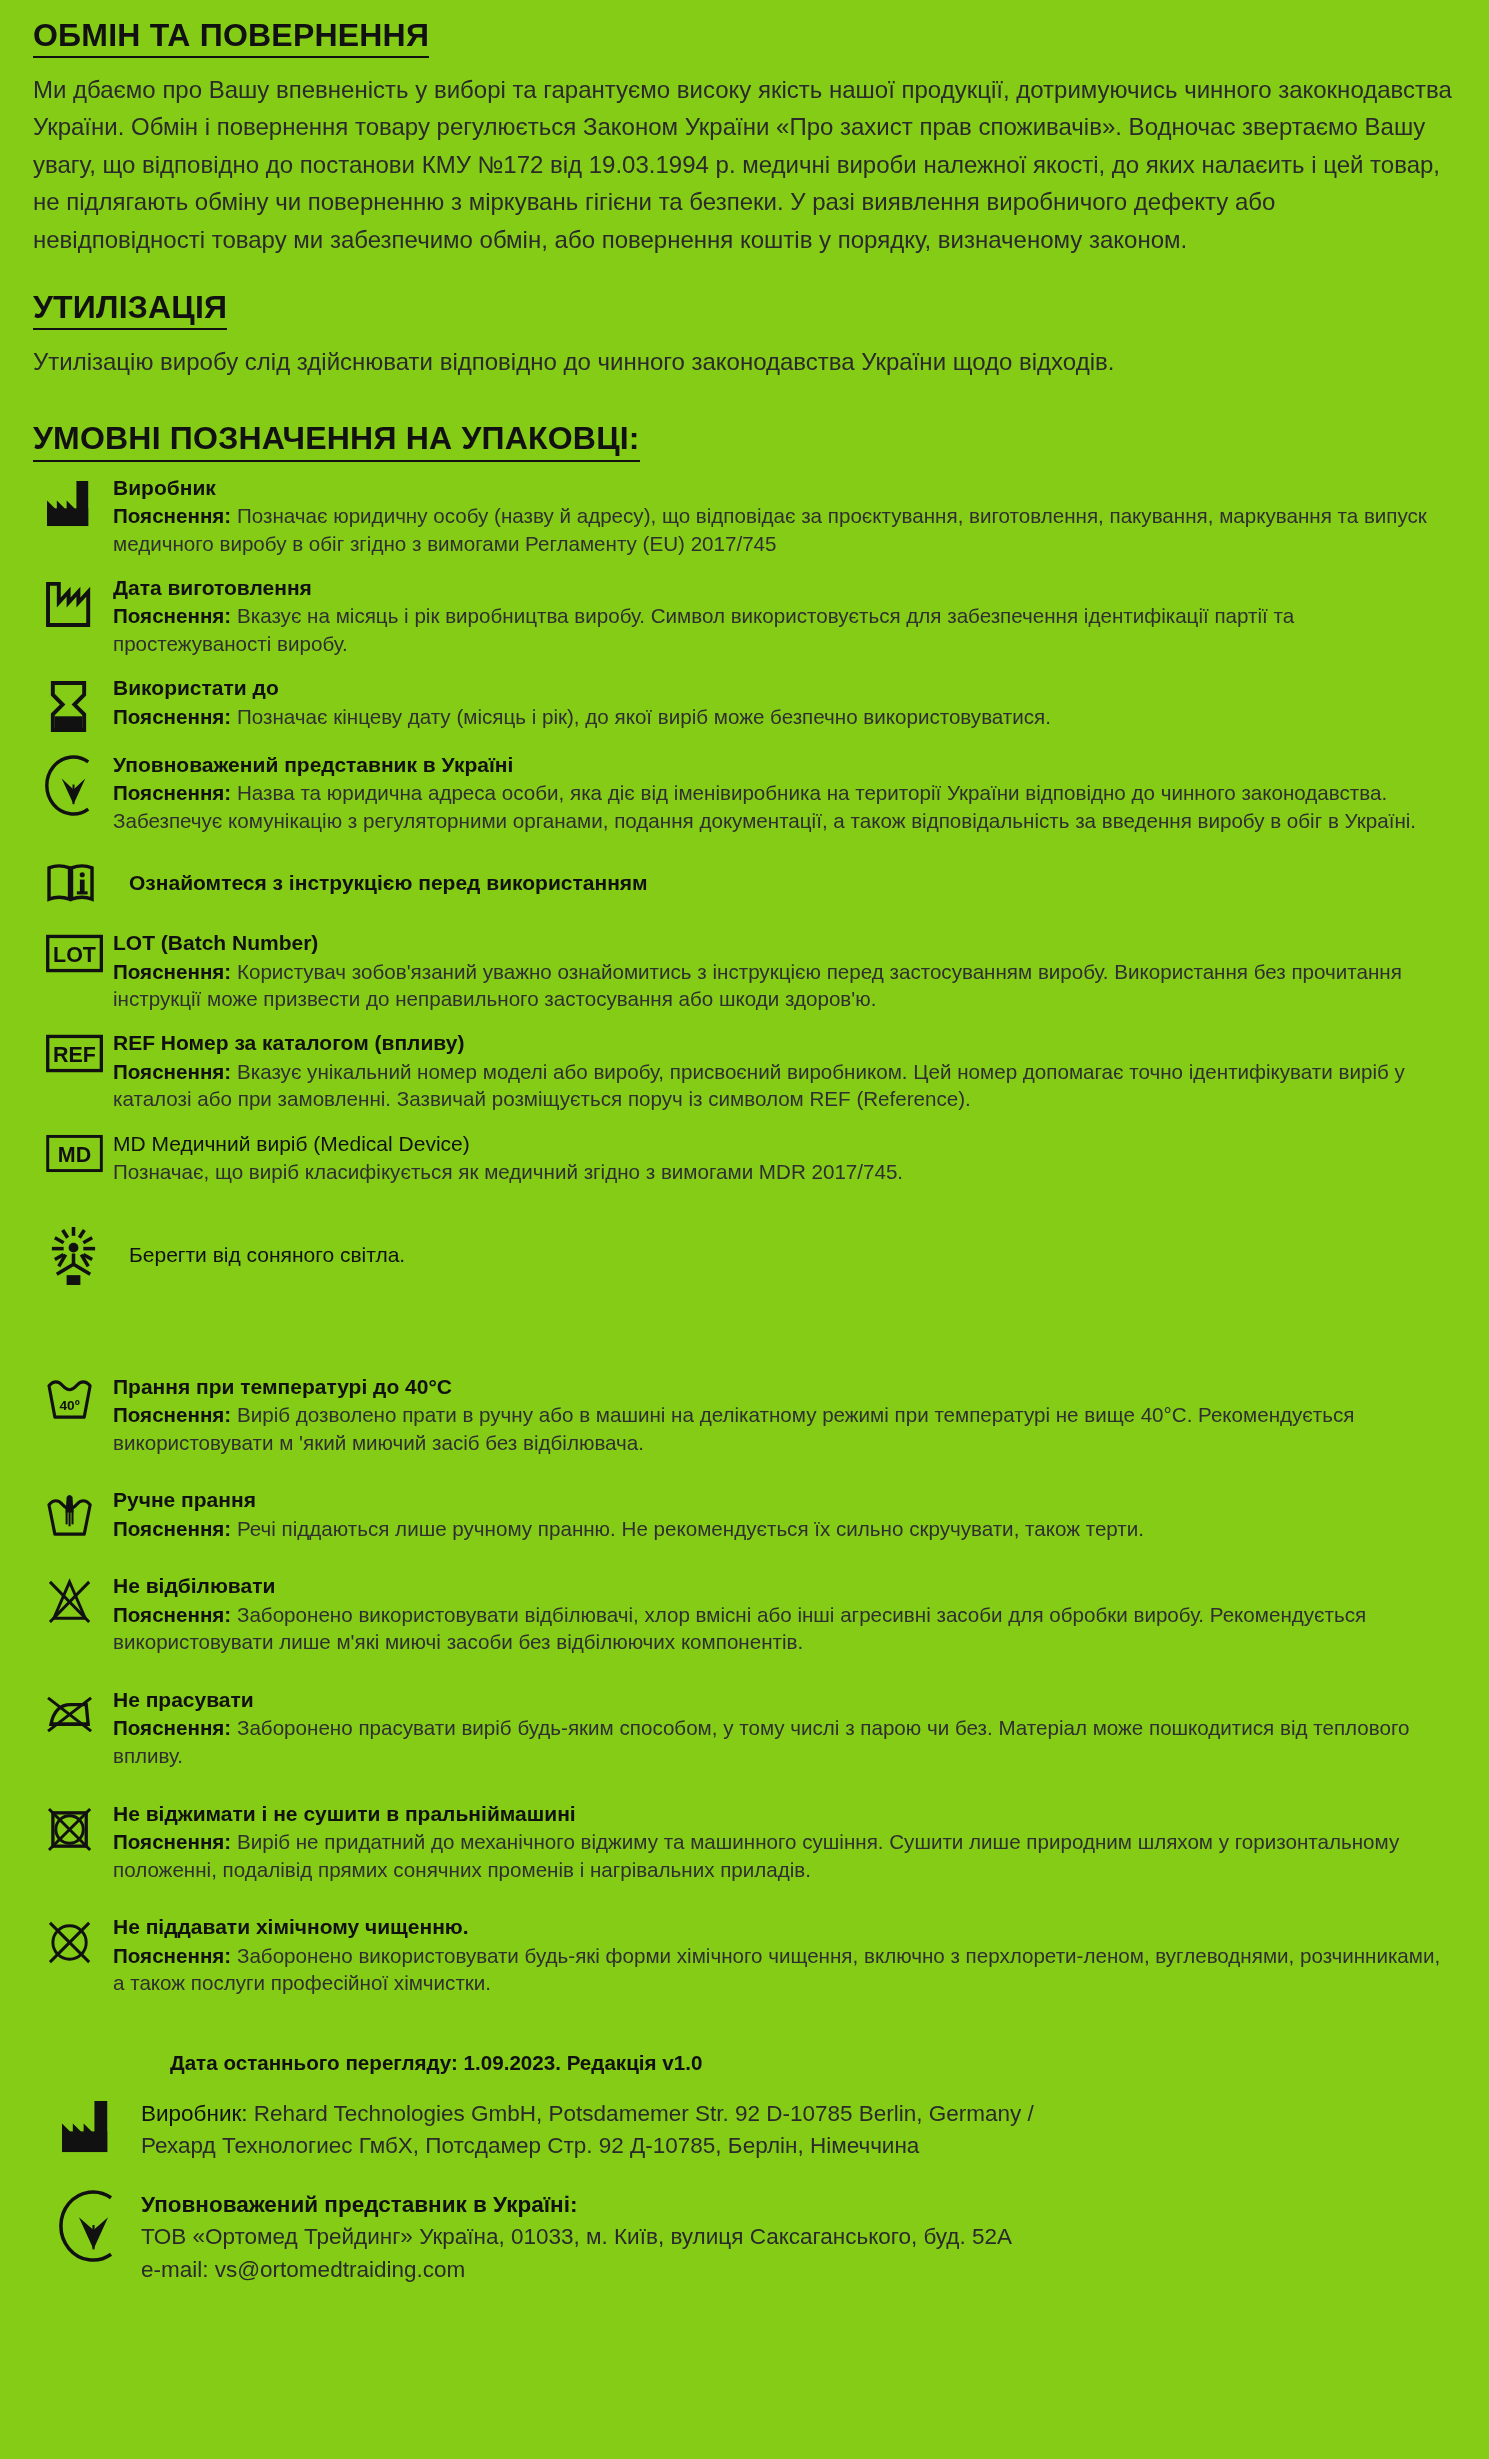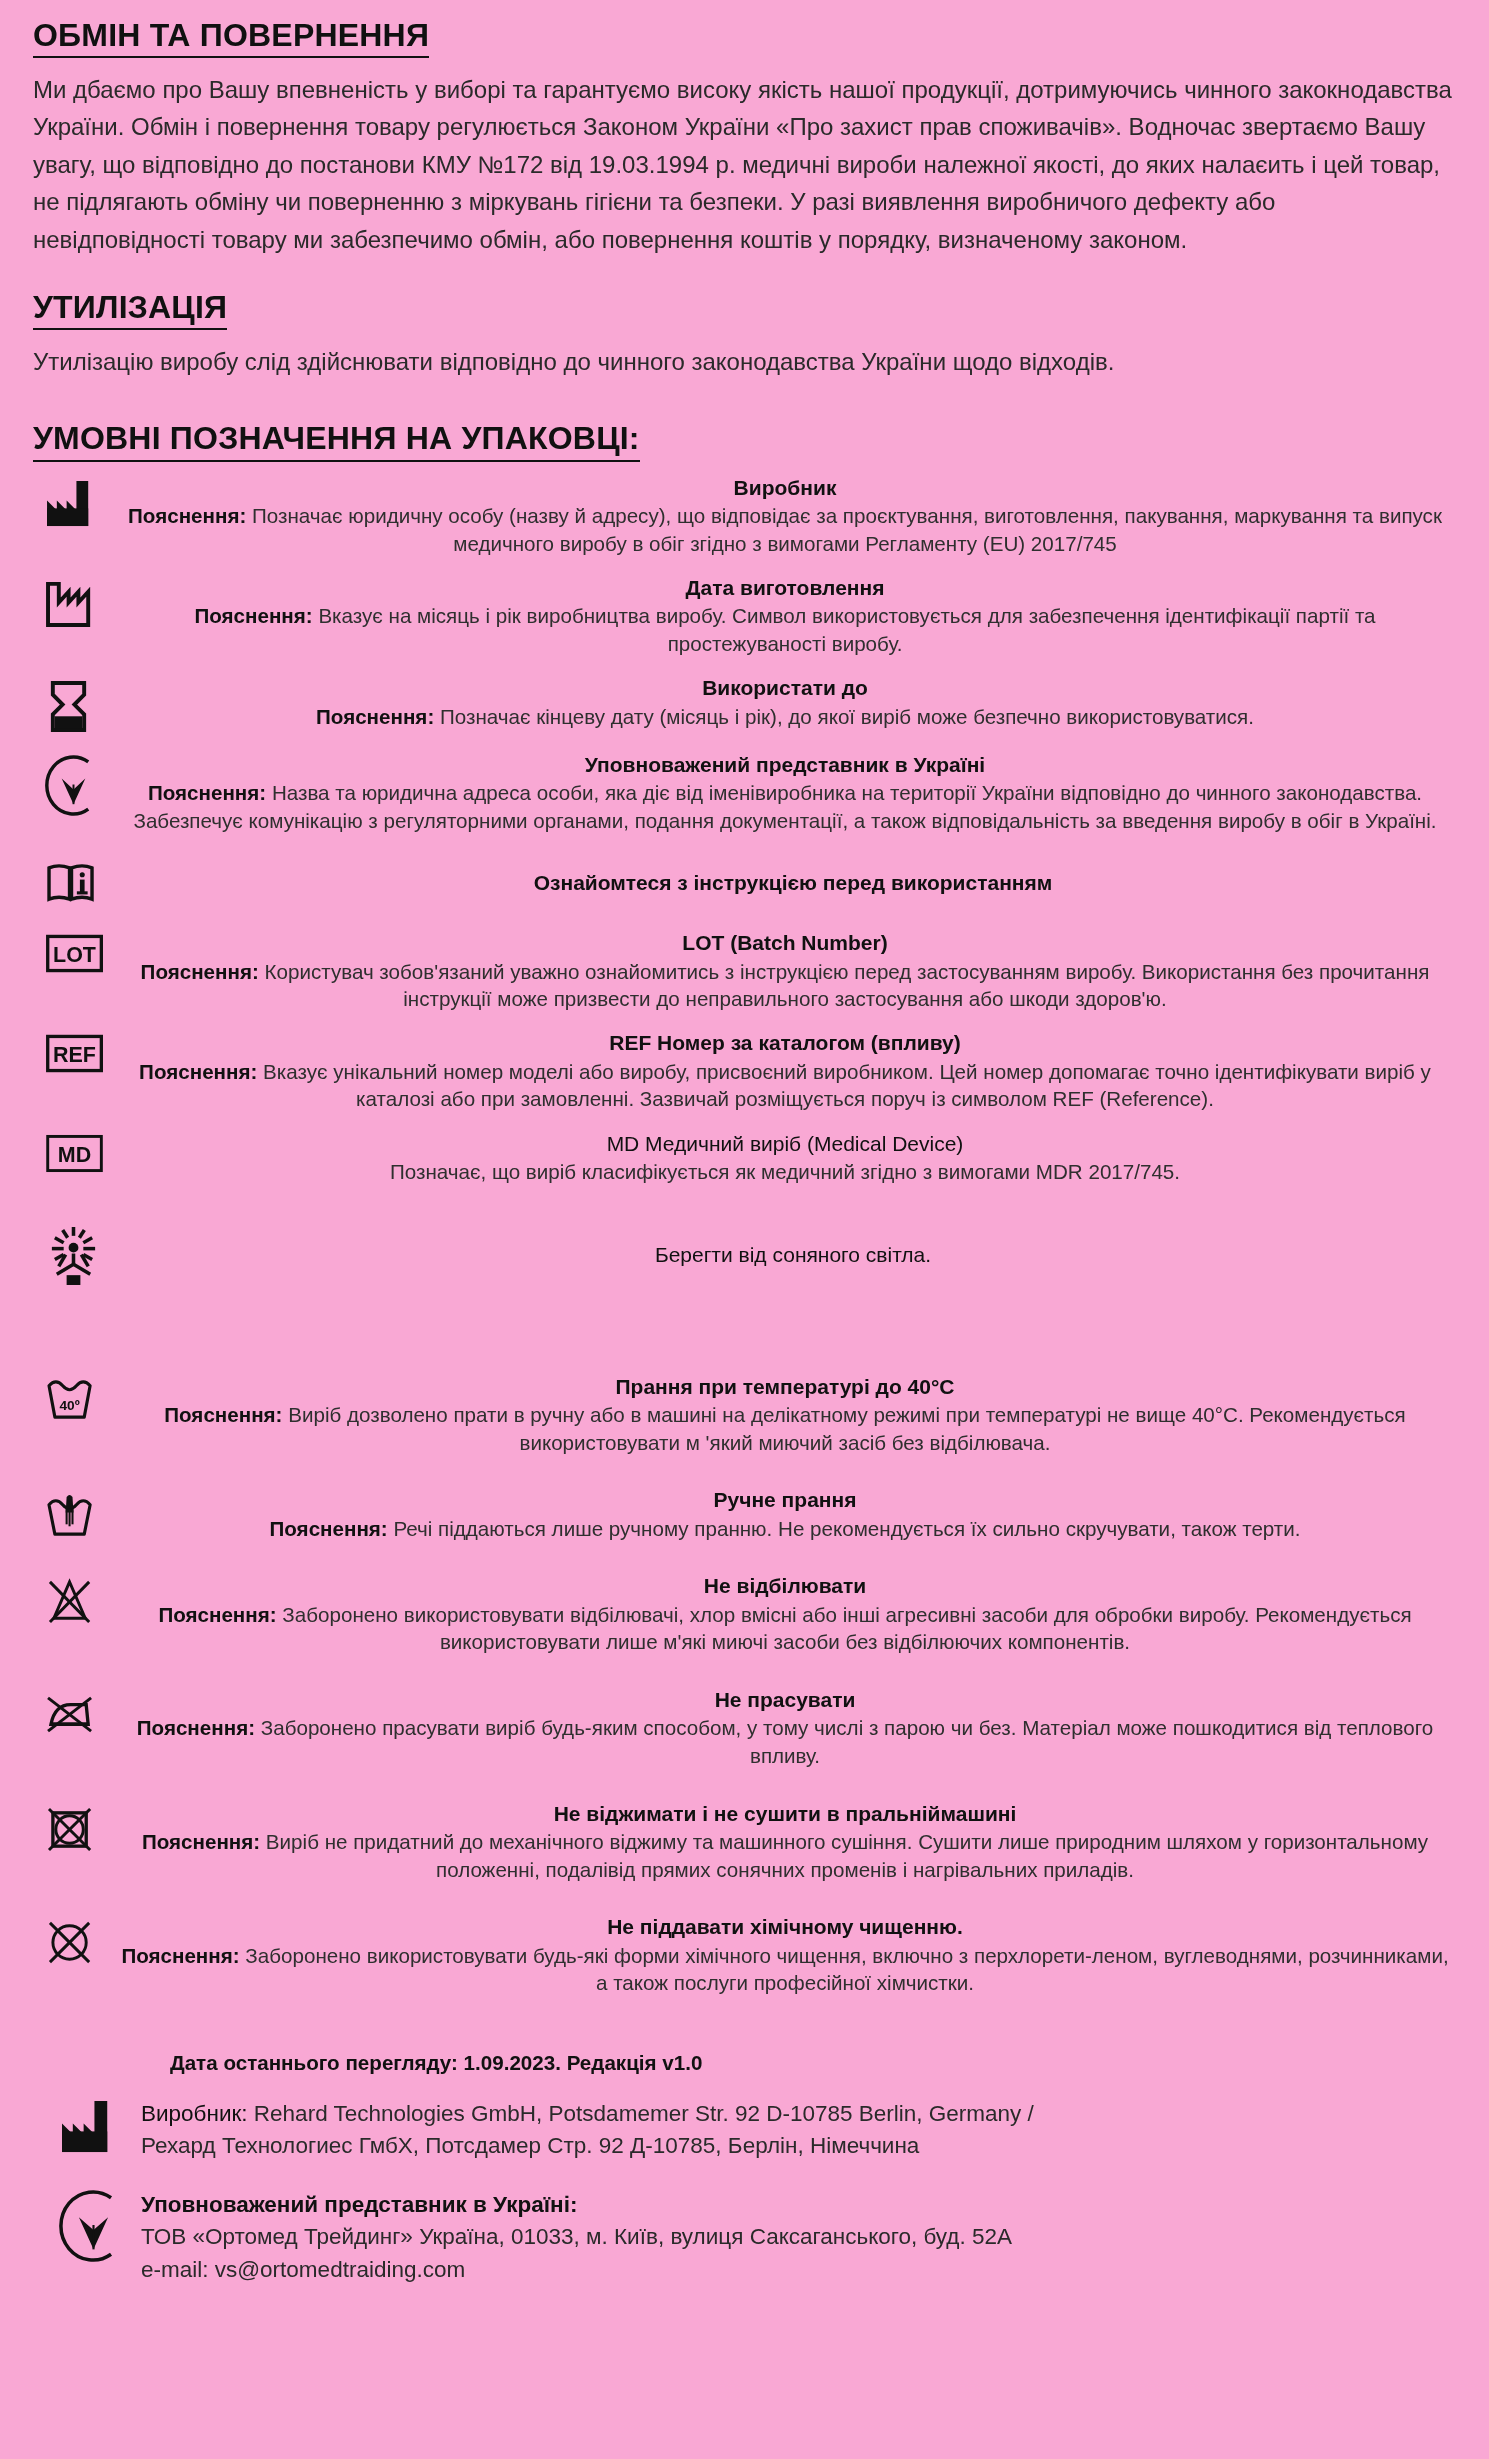--- a/index.html
+++ b/index.html
@@ -4,21 +4,21 @@
 <style>
   html, body {
     margin: 0;
     padding: 0;
     background: #ffffff;
   }
   .page {
     position: relative;
     width: 1490px;
     min-height: 2459px;
-    background: #f9a8d4;
+    background: #84cc16;
     font-family: "Liberation Sans", "DejaVu Sans", sans-serif;
     color: #1a1a1a;
     padding: 17.6px 33px 0 33px;
     box-sizing: border-box;
     -webkit-font-smoothing: antialiased;
   }
 
   
   h2.section-title {
     font-size: 32px;
@@ -59,21 +59,20 @@
     justify-content: flex-start;
     align-items: flex-start;
     padding-top: 3.9px;
     padding-left: 11.8px;
     box-sizing: border-box;
   }
   .sym-body {
     flex: 1 1 auto;
     padding-top: 0px;
     min-width: 0;
-    text-align: center;
   }
   .sym-name {
     font-size: 21px;
     font-weight: 700;
     line-height: 1.26;
     color: #111;
     margin: 0 0 1px 0;
   }
   .sym-name-regular {
     font-weight: 400;

